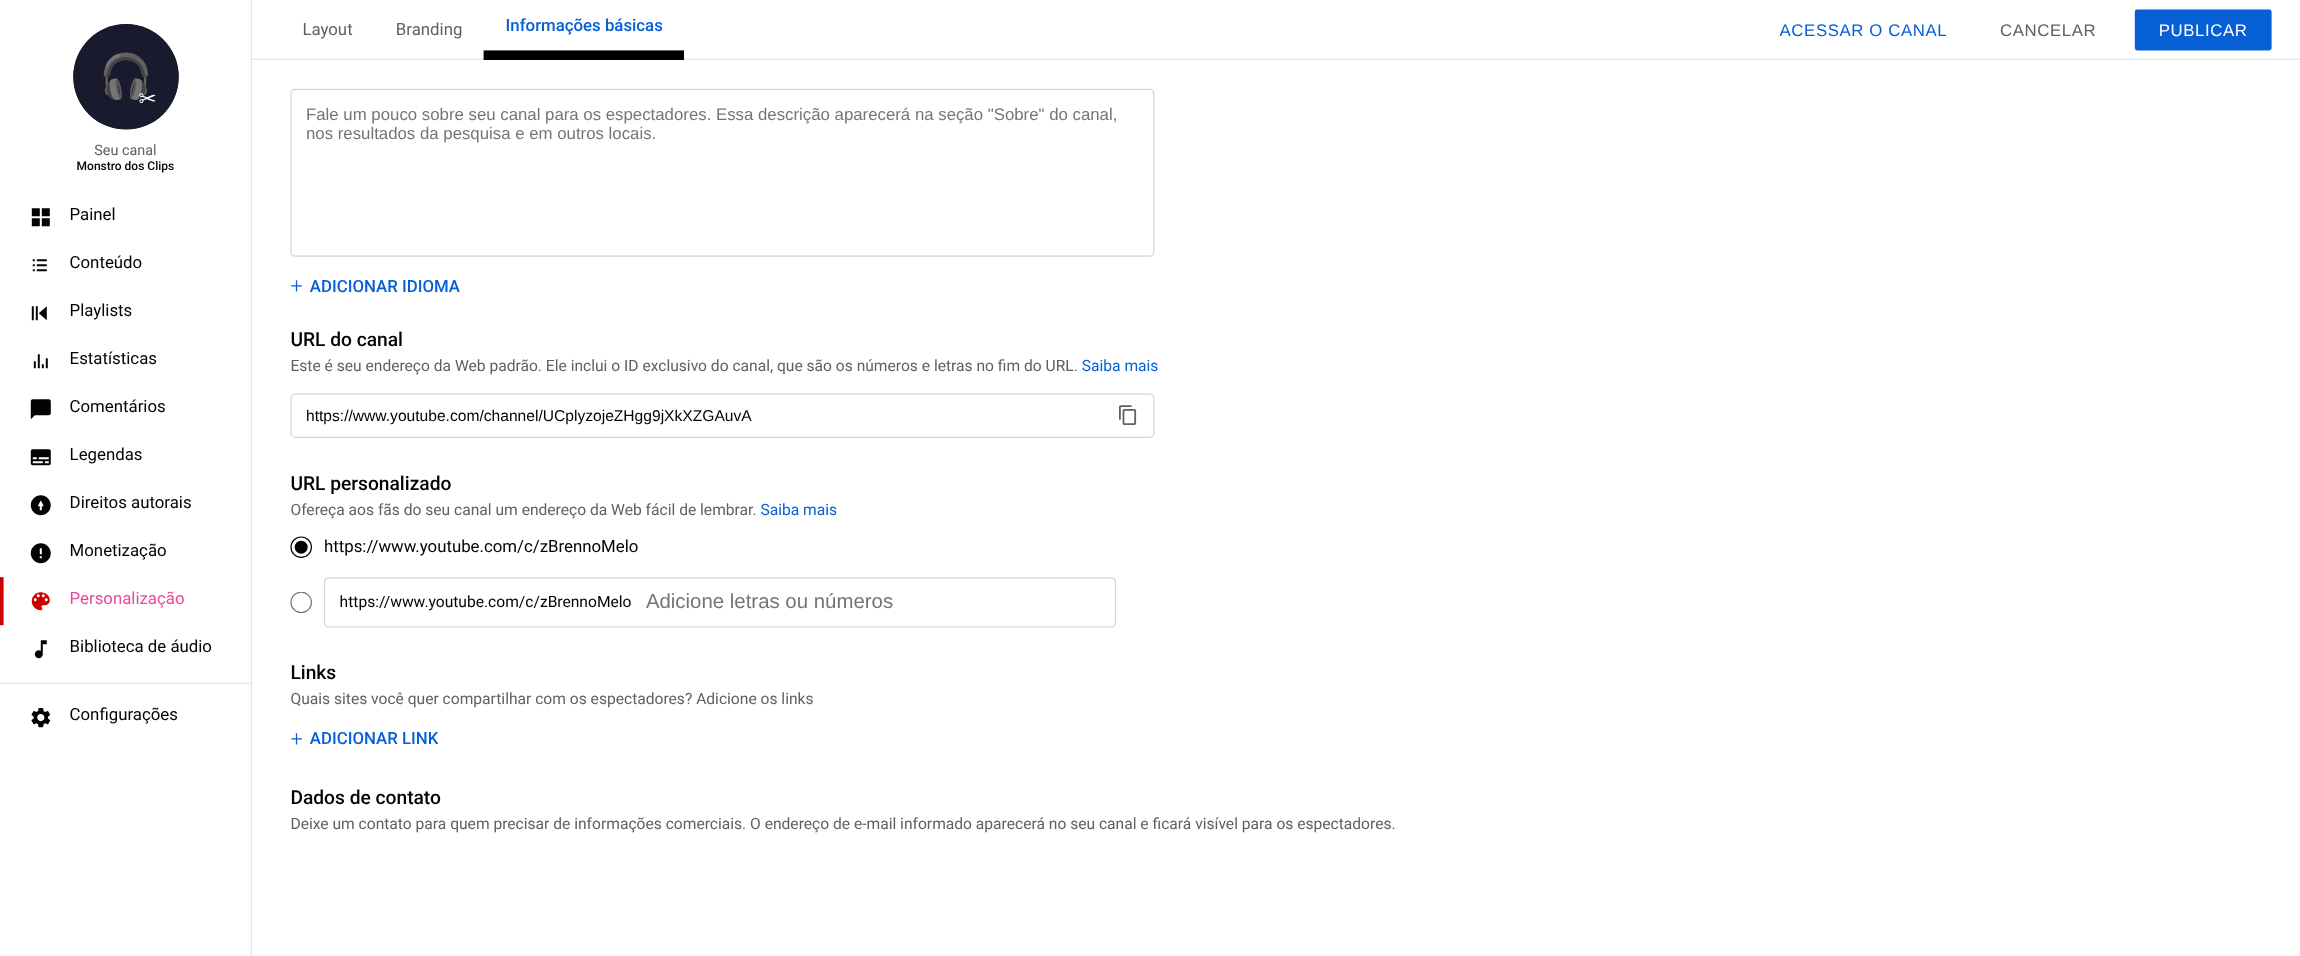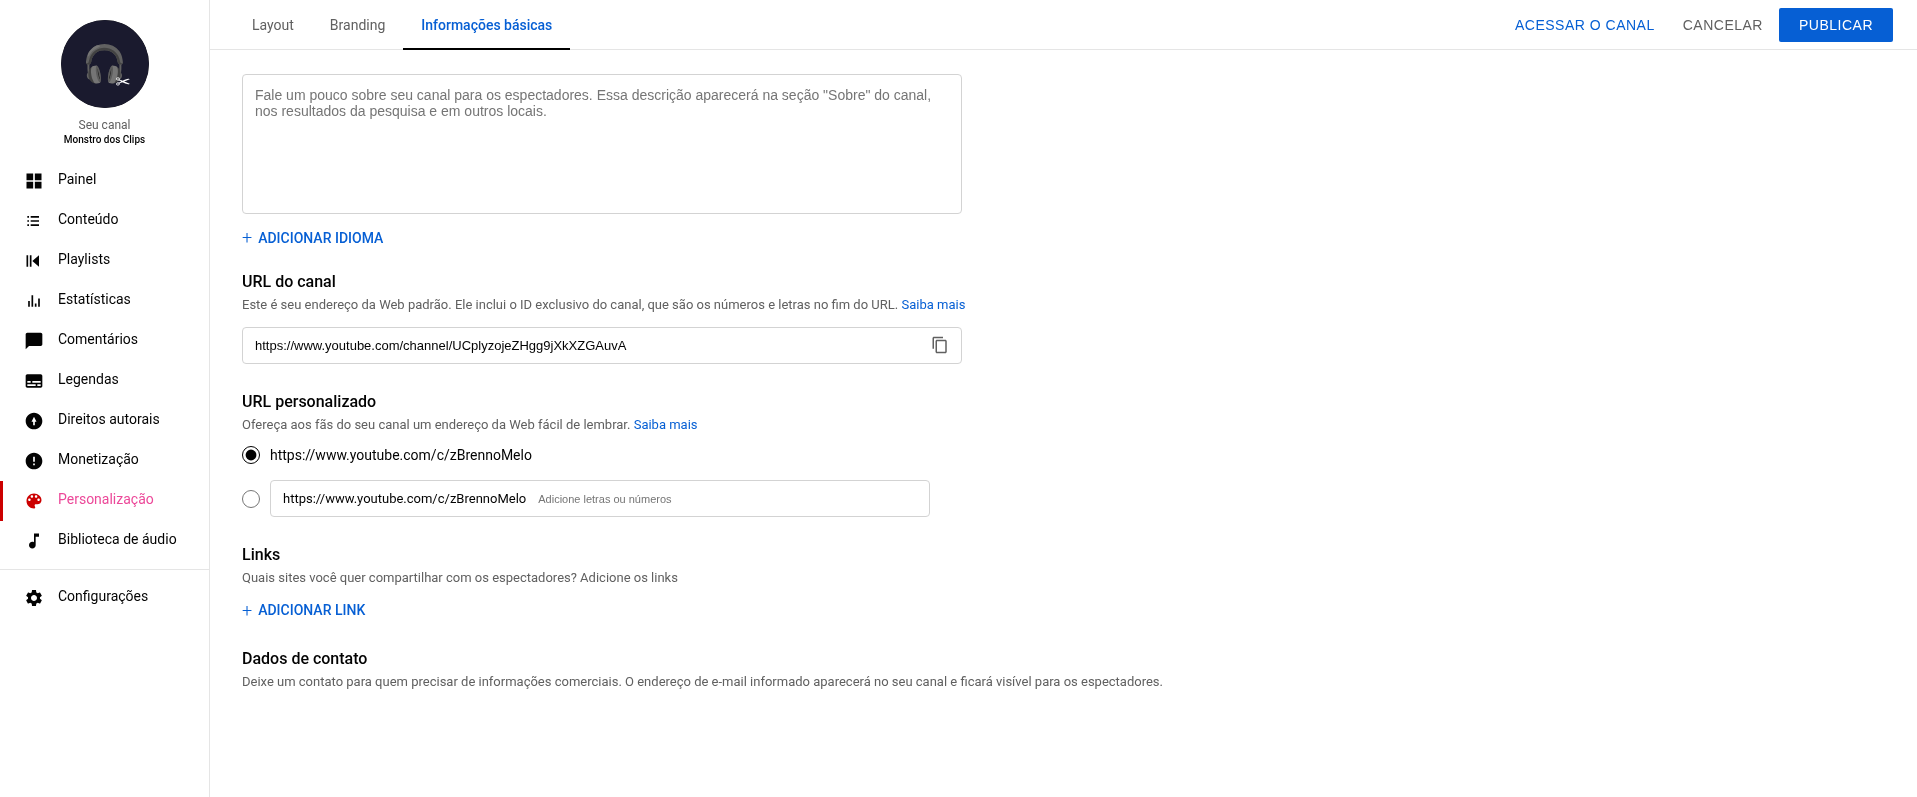--- a/index.html
+++ b/index.html
@@ -114,27 +114,27 @@
       align-items: center;
       cursor: pointer;
       font-size: 14px;
       color: #606060;
       border-bottom: 2px solid transparent;
       position: relative;
       top: 1px;
     }
     .tab.active {
       color: #065fd4;
-      border-bottom: 2px solid #000000;
+      border-bottom: 8px solid #000000;
       font-weight: 500;
     }
     .topbar-actions {
       display: flex;
       align-items: center;
-      gap: 4px;
+      gap: 20px;
     }
     .btn-text {
       background: none;
       border: none;
       cursor: pointer;
       font-size: 14px;
       font-weight: 500;
       color: #065fd4;
       padding: 8px 12px;
       letter-spacing: 0.5px;
@@ -279,21 +279,21 @@
       font-size: 13px;
       color: #030303;
       padding: 10px 0 10px 12px;
       white-space: nowrap;
     }
     .radio-text-input {
       flex: 1;
       border: none;
       outline: none;
       padding: 10px 12px;
-      font-size: 11px;
+      font-size: 17px;
       color: #b91c1c;
       background: transparent;
     }
 
     
     .section-block { margin-bottom: 28px; }
 
     
     .contact-section { }
 

